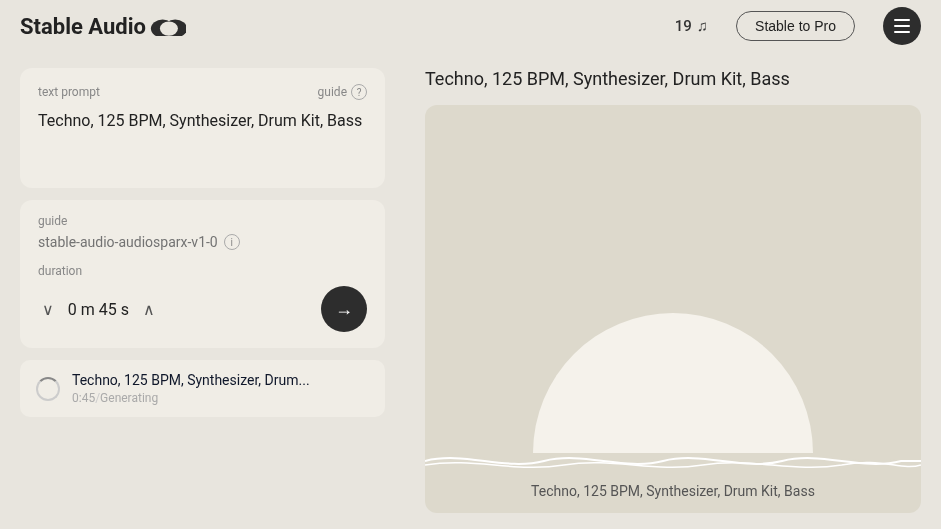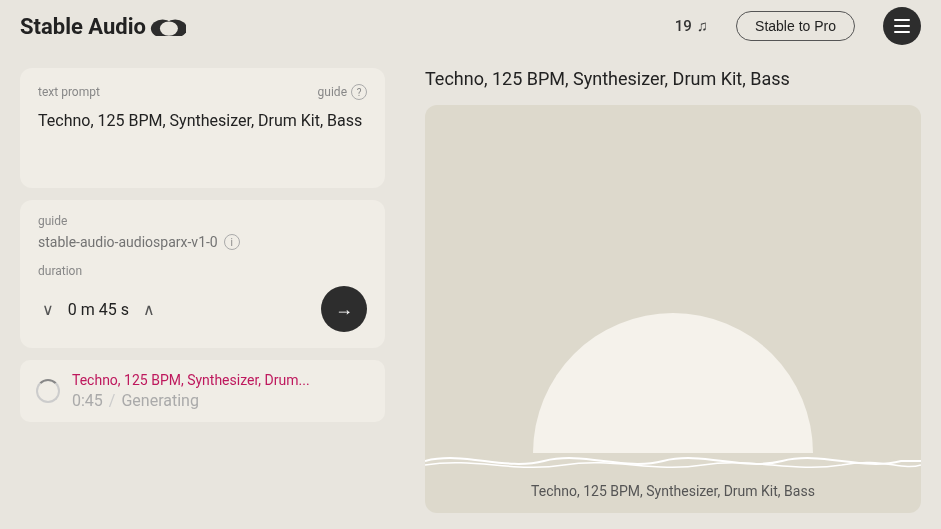--- a/index.html
+++ b/index.html
@@ -233,29 +233,29 @@
       border: 2.5px solid #ccc;
       border-top-color: #888;
       border-radius: 50%;
       animation: spin 1s linear infinite;
       flex-shrink: 0;
     }
     @keyframes spin { to { transform: rotate(360deg); } }
     .history-info {}
     .history-title {
       font-size: 14px;
-      color: #be185d;
+      color: #0f172a;
       font-weight: 400;
       margin-bottom: 3px;
     }
     .history-meta {
-      font-size: 16px;
+      font-size: 12px;
       color: #aaa;
       display: flex;
-      gap: 6px;
+      gap: 0;
       align-items: center;
     }
     .meta-sep { color: #ccc; }
 
     
     .right-panel {
       flex: 1;
       padding: 16px 20px;
       display: flex;
       flex-direction: column;

